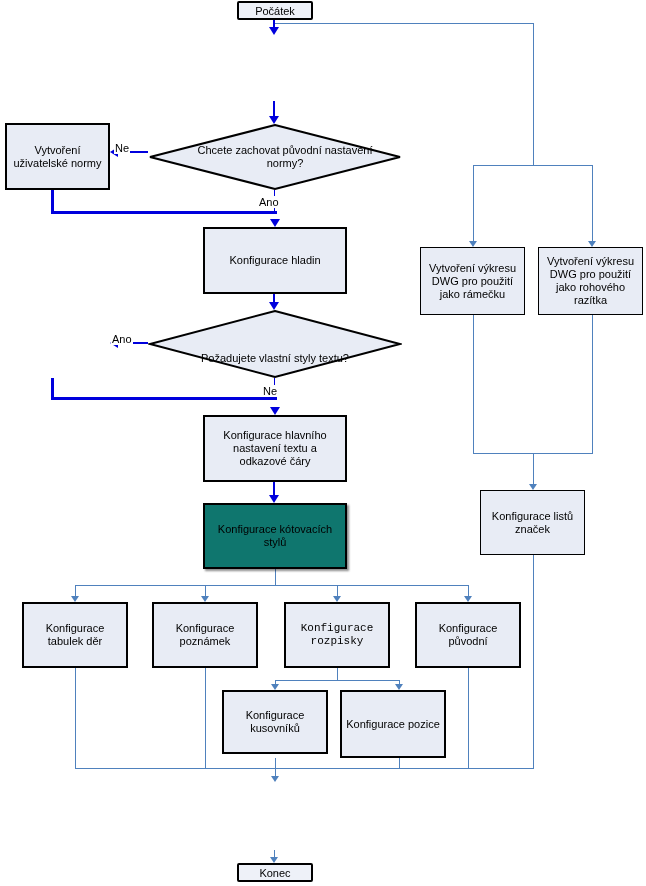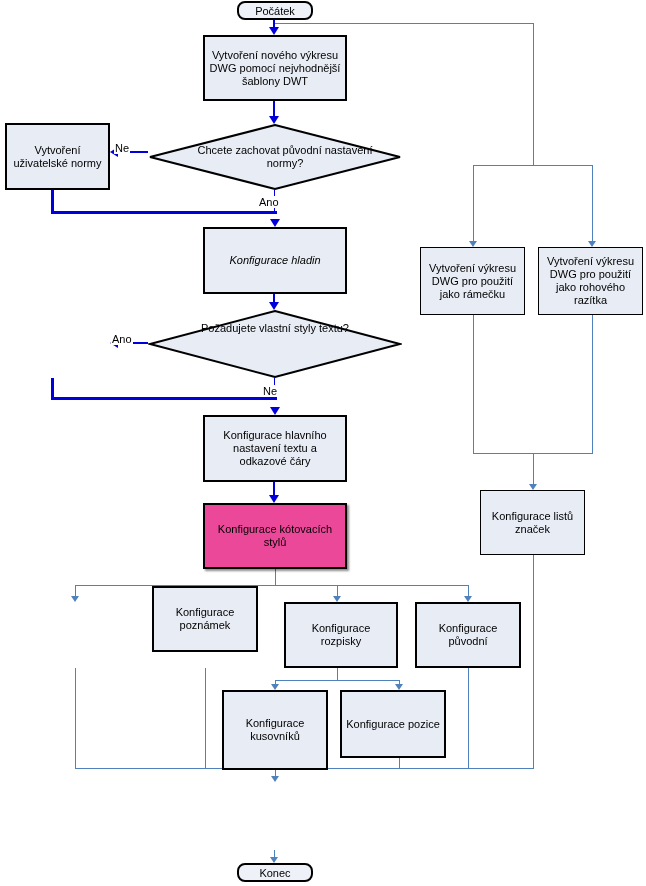--- a/index.html
+++ b/index.html
@@ -8,24 +8,24 @@
     font-family:"Liberation Sans","DejaVu Sans",sans-serif;
     font-size:11px;color:#000;overflow:hidden;
   }
   
   .node{
     position:absolute;box-sizing:border-box;background:#e8ecf5;
     border:2px solid #000;display:flex;align-items:center;justify-content:center;
     text-align:center;line-height:13px;padding:2px 4px;
   }
   .node-thin{border-width:1px;}
-  .node-yellow{background:#ec4899;box-shadow:2px 2px 2px rgba(0,0,0,0.45);}
+  .node-yellow{background:#0f766e;box-shadow:2px 2px 2px rgba(0,0,0,0.45);}
   .terminator{
     position:absolute;box-sizing:border-box;background:#eef1f8;
-    border:2px solid #000;border-radius:8px;
+    border:2px solid #000;border-radius:2px;
     display:flex;align-items:center;justify-content:center;text-align:center;
   }
   
   .dsvg{position:absolute;}
   .dtext{
     position:absolute;display:flex;align-items:center;justify-content:center;
     text-align:center;line-height:13px;
   }
   
   .ml{position:absolute;background:#0000dd;}
@@ -122,33 +122,33 @@
   <div class="terminator" style="left:237px;top:863px;width:76px;height:19px;">Konec</div>
 
   <svg class="dsvg" style="left:148px;top:124px;" width="254" height="66">
     <polygon points="127,1 252,33 127,65 2,33" fill="#e8ecf5" stroke="#000000" stroke-width="2"></polygon>
   </svg>
   <div class="dtext" style="left:178px;top:137px;width:214px;height:40px;">Chcete zachovat původní nastavení normy?</div>
 
   <svg class="dsvg" style="left:148px;top:310px;" width="254" height="68">
     <polygon points="127,1 252,34 127,67 2,34" fill="#e8ecf5" stroke="#000000" stroke-width="2"></polygon>
   </svg>
-  <div class="dtext" style="left:168px;top:316px;width:214px;height:24px;">Požadujete vlastní styly textu?</div>
+  <div class="dtext" style="left:168px;top:346px;width:214px;height:24px;">Požadujete vlastní styly textu?</div>
 
-  <div class="node" style="left:203px;top:35px;width:144px;height:66px;">Vytvoření nového výkresu DWG pomocí nejvhodnější šablony DWT</div>
   <div class="node" style="left:5px;top:123px;width:105px;height:67px;">Vytvoření uživatelské normy</div>
-  <div class="node" style="left:203px;top:227px;width:144px;height:67px;font-style:italic;">Konfigurace hladin</div>
+  <div class="node" style="left:203px;top:227px;width:144px;height:67px;">Konfigurace hladin</div>
   <div class="node" style="left:203px;top:415px;width:144px;height:67px;">Konfigurace hlavního nastavení textu a odkazové čáry</div>
   <div class="node node-yellow" style="left:203px;top:503px;width:144px;height:66px;">Konfigurace kótovacích stylů</div>
 
-  <div class="node" style="left:152px;top:586px;width:106px;height:66px;">Konfigurace poznámek</div>
-  <div class="node" style="left:284px;top:602px;width:114px;height:66px;">Konfigurace rozpisky</div>
+  <div class="node" style="left:22px;top:602px;width:106px;height:66px;">Konfigurace tabulek děr</div>
+  <div class="node" style="left:152px;top:602px;width:106px;height:66px;">Konfigurace poznámek</div>
+  <div class="node" style="left:284px;top:602px;width:106px;height:66px;font-family:Liberation Mono, monospace;">Konfigurace rozpisky</div>
   <div class="node" style="left:415px;top:602px;width:106px;height:66px;">Konfigurace původní</div>
 
-  <div class="node" style="left:222px;top:690px;width:106px;height:80px;text-align:center;">Konfigurace kusovníků</div>
+  <div class="node" style="left:222px;top:690px;width:106px;height:64px;text-align:center;">Konfigurace kusovníků</div>
   <div class="node" style="left:340px;top:690px;width:106px;height:68px;">Konfigurace pozice</div>
 
 
   <div class="node node-thin" style="left:420px;top:247px;width:105px;height:68px;">Vytvoření výkresu DWG pro použití jako rámečku</div>
   <div class="node node-thin" style="left:538px;top:247px;width:105px;height:68px;">Vytvoření výkresu DWG pro použití jako rohového razítka</div>
   <div class="node node-thin" style="left:480px;top:490px;width:105px;height:65px;">Konfigurace listů značek</div>
 
 </div>
 
 </body></html>

